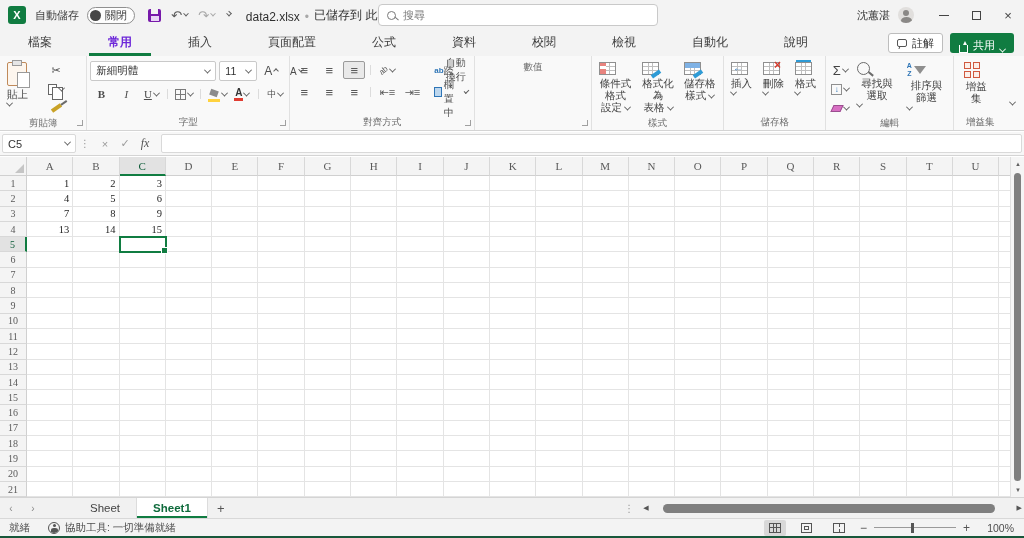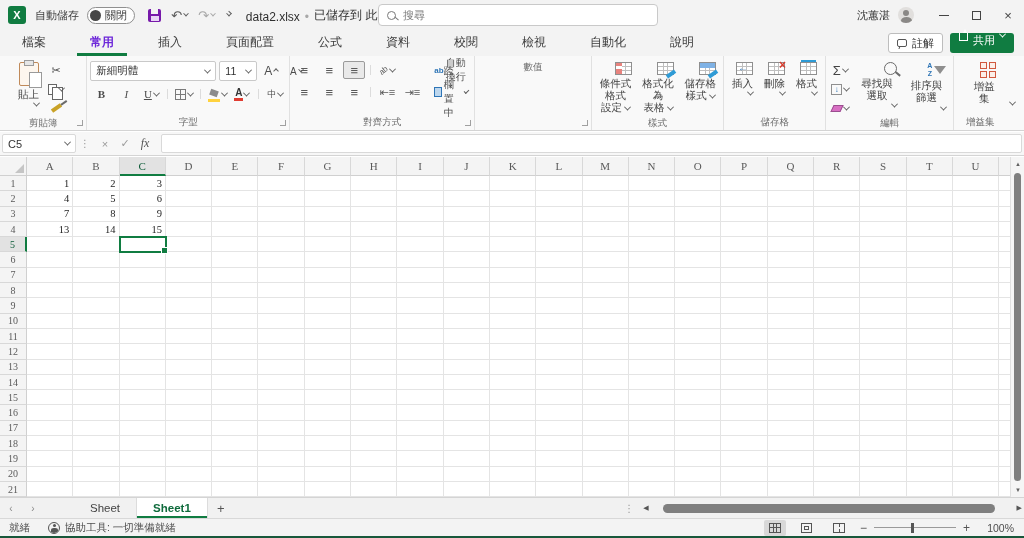--- a/index.html
+++ b/index.html
@@ -41,45 +41,45 @@
   .ic-person { width:16px; height:16px; border-radius:50%; background:#e1dfdd; position:relative; overflow:hidden; }
   .ic-person::before { content:""; position:absolute; left:5px; top:3px; width:6px; height:6px; border-radius:50%; background:#8a8886; }
   .ic-person::after { content:""; position:absolute; left:2.5px; top:10px; width:11px; height:7px; border-radius:50% 50% 0 0; background:#8a8886; }
   .win-btn { width:32px; height:30px; display:flex; align-items:center; justify-content:center; color:#444; font-size:13px; }
   #min-glyph { width:10px; height:1px; background:#444; }
   #max-glyph { width:9px; height:9px; border:1px solid #444; }
 
   
   #tabrow { top:30px; left:0; width:1024px; height:26px; background:#f3f3f3; display:flex; align-items:center;
             font-size:12px; color:#3b3b3b; }
-  .rtab { padding:4px 22px 6px; cursor:default; position:relative; }
+  .rtab { padding:4px 28px 6px; cursor:default; position:relative; }
   .rtab.active { color:#6d28d9; font-weight:bold; }
   .rtab.active::after { content:""; position:absolute; left:9px; right:9px; bottom:1px; height:2.5px; background:#107c41; }
   #tabrow-right { margin-left:auto; display:flex; align-items:center; gap:7px; padding-right:10px; }
   #comments-btn { display:flex; align-items:center; gap:5px; border:1px solid #bdbdbd; background:#fff;
                   border-radius:3px; height:20px; padding:0 8px; font-size:11px; color:#333; }
   .ic-bubble { width:10px; height:8px; border:1.2px solid #555; border-radius:2px; position:relative; }
   .ic-bubble::after { content:""; position:absolute; left:1px; bottom:-3px; width:4px; height:3px;
                       border-left:1.2px solid #555; border-right:1.2px solid transparent;
                       transform:skewX(-20deg); }
-  #share-btn { display:flex; align-items:flex-start; gap:5px; background:#107c41; color:#fff; border-radius:3px;
+  #share-btn { display:flex; align-items:flex-end; gap:5px; background:#107c41; color:#fff; border-radius:3px;
                height:20px; padding:0 9px; font-size:11px; }
   .ic-share { width:9px; height:8px; border:1.2px solid #fff; border-top:none; position:relative; }
   .ic-share::after { content:""; position:absolute; left:2.6px; top:-4px; width:0; height:0;
                      border-left:2.5px solid transparent; border-right:2.5px solid transparent; border-bottom:4px solid #fff; }
 
   
   #ribbon { top:56px; left:0; width:1024px; height:75px; background:#f9f9f9; border-bottom:1px solid #d4d4d4;
             display:flex; align-items:stretch; font-size:10.5px; color:#3f3f3f; }
   .rgroup { display:flex; flex-direction:column; border-right:1px solid #e1e1e1; padding:3px 3px 0; position:relative; }
   .rg-content { flex:1; display:flex; align-items:flex-start; gap:2px; }
   .rg-label { height:16px; display:flex; align-items:center; justify-content:center; font-size:9.5px; color:#6b6b6b; }
   .launcher { position:absolute; right:3px; bottom:4px; width:6px; height:6px;
               border-left:1px solid #8a8a8a; border-bottom:1px solid #8a8a8a; transform:rotate(-90deg); opacity:.8; }
-  .bigbtn { display:flex; flex-direction:column; align-items:flex-end; justify-content:flex-start; gap:2px;
+  .bigbtn { display:flex; flex-direction:column; align-items:flex-start; justify-content:flex-start; gap:2px;
             padding:3px 4px; border-radius:3px; min-width:40px; text-align:center; line-height:1.15; }
   .sbtn { width:22px; height:18px; display:flex; align-items:center; justify-content:center; gap:2px;
           border-radius:2px; color:#4d4d4d; font-size:11px; }
   .smallcol { display:flex; flex-direction:column; justify-content:flex-start; gap:1px; padding-top:2px; }
   .combo { background:#fff; border:1px solid #c9c9c9; border-radius:2px; height:20px;
            display:flex; align-items:center; padding:0 5px; gap:4px; font-size:10.5px; color:#2f2f2f; }
   .combo .chev { margin-left:auto; }
   .fontrow, .fmtrow { display:flex; align-items:center; gap:3px; }
   .fontcol { display:flex; flex-direction:column; gap:4px; padding-top:2px; }
   .bld { font-weight:bold; font-family:"Liberation Serif","DejaVu Serif",serif; }

